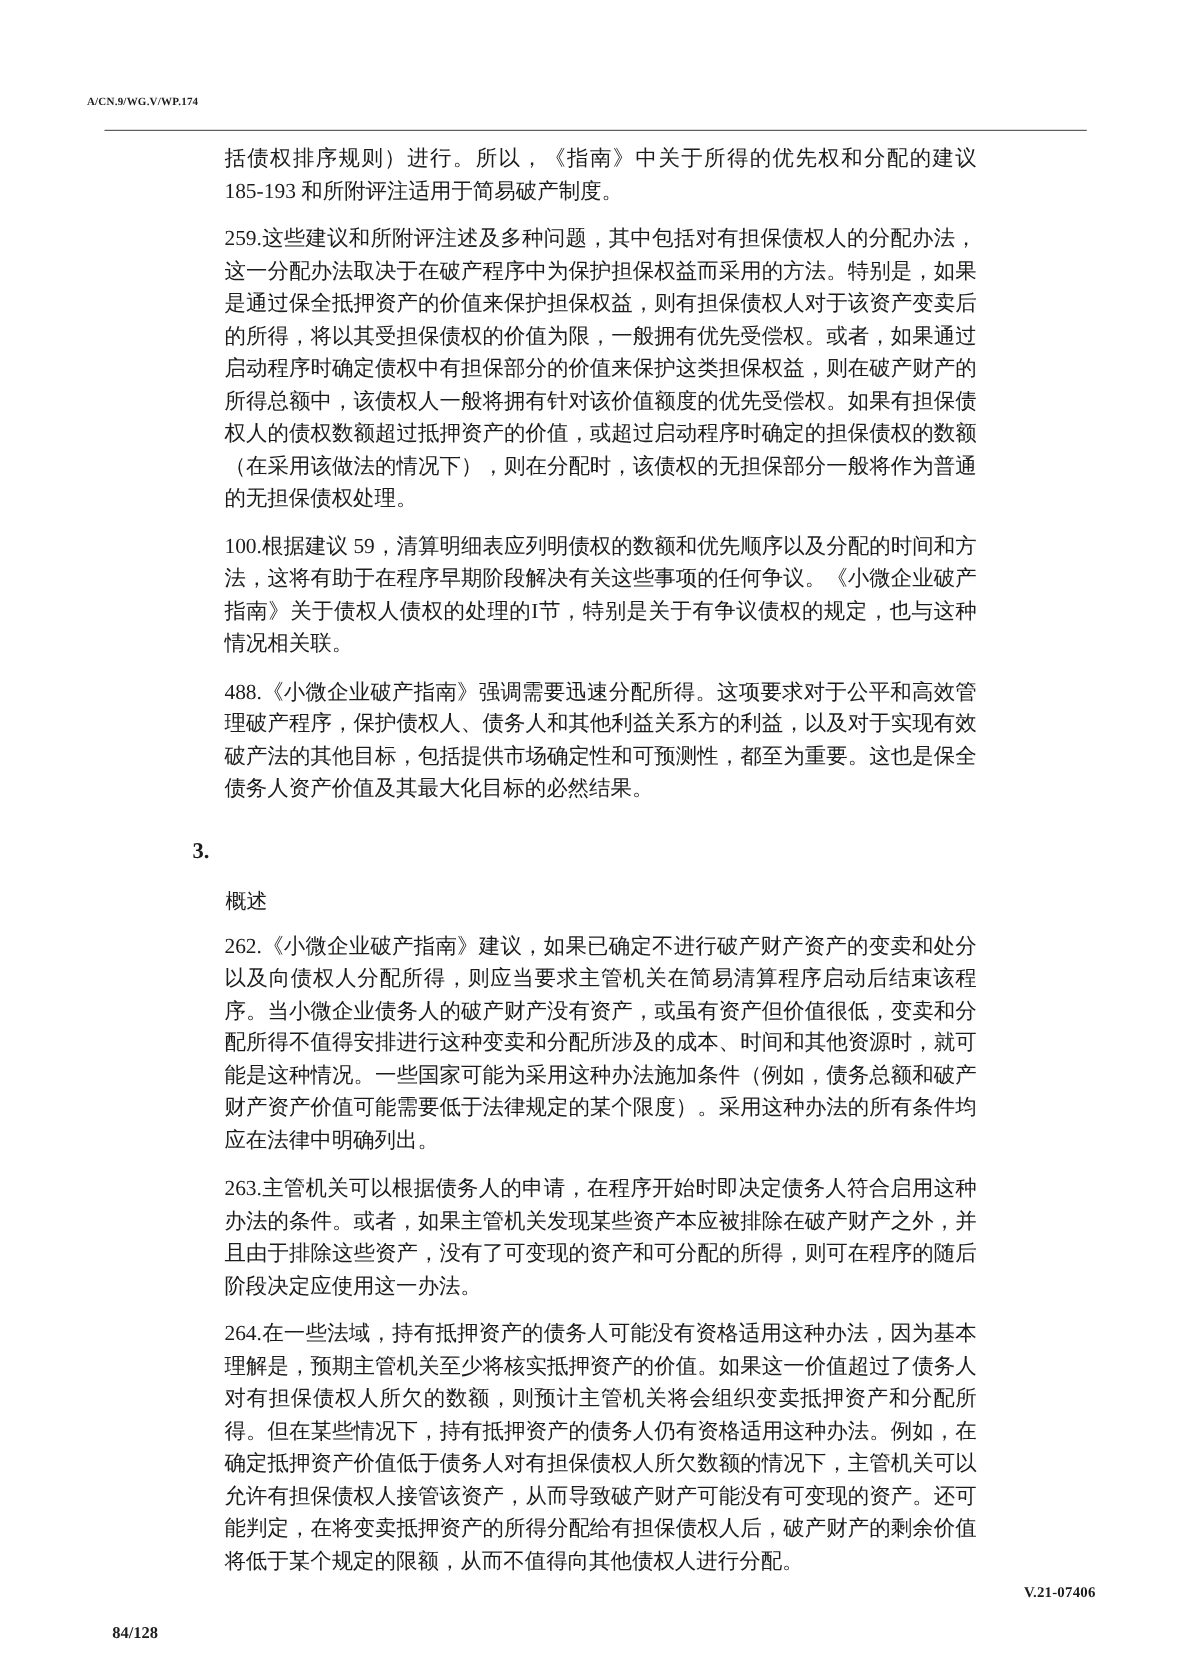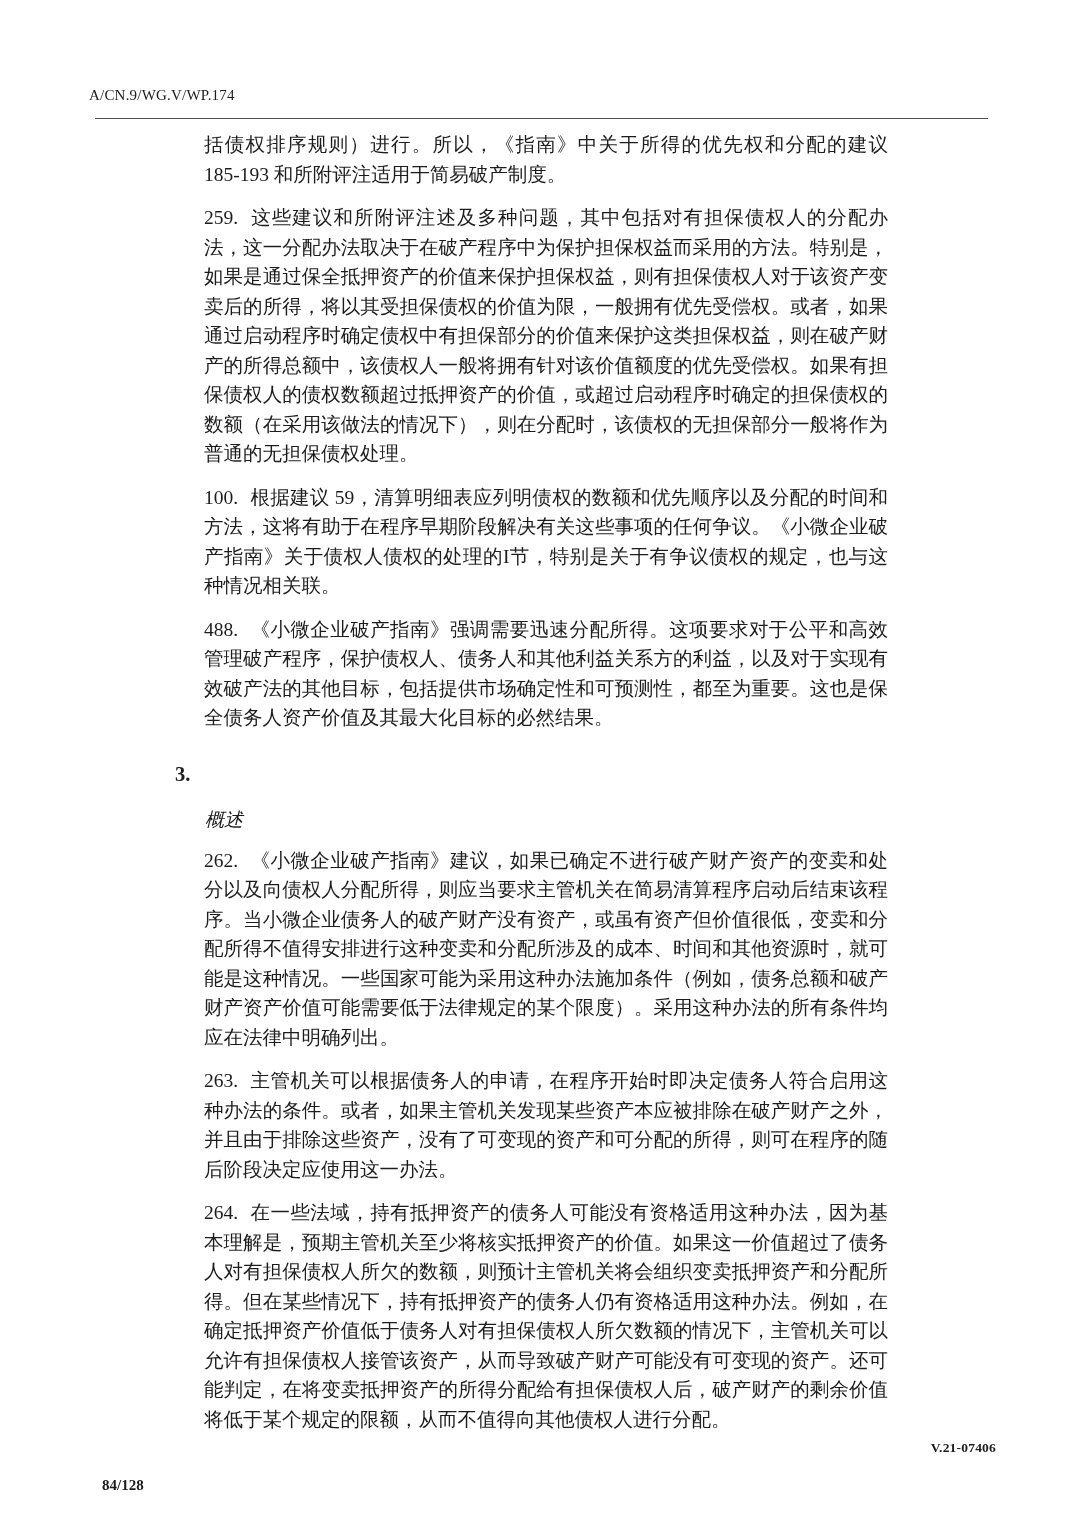--- a/index.html
+++ b/index.html
@@ -8,23 +8,23 @@
     position: relative;
     font-family: "Liberation Serif", "DejaVu Serif", serif;
     color: #1c1c1c;
     overflow: hidden;
   }
   .page { position: absolute; inset: 0; width: 1080px; height: 1526px; background: #fff; }
 
   
   .doc-symbol {
     position: absolute;
-    left: 89px; top: 87px;
-    font-size: 15px;
-    font-weight: normal;
+    left: 79px; top: 87px;
+    font-size: 10px;
+    font-weight: bold;
     letter-spacing: 0.2px;
     white-space: nowrap;
   }
   .header-rule {
     position: absolute;
     left: 95px; top: 118px;
     width: 893px; height: 1px;
     background: #4d4d4d;
   }
 
@@ -34,36 +34,35 @@
     left: 204px; top: 130px;
     width: 684px;
   }
   .para {
     font-size: 19.5px;
     line-height: 29.5px;
     text-align: justify;
     text-align-last: left;
     margin-bottom: 14px;
   }
-  .pnum { margin-right: 12px; }
+  .pnum { margin-right: 0; }
 
   
   .section-heading {
     display: flex;
     margin: 26px 0 16px 0;
     margin-left: -29px;
     font-weight: bold;
     font-size: 20.5px;
     line-height: 30px;
   }
   .section-heading .snum { flex: none; width: 33px; }
   .section-heading .stitle { letter-spacing: 0.5px; }
 
   .overview-label {
-    font-style: italic;
     font-size: 19px;
     line-height: 29px;
     margin: 0 0 12px 1px;
   }
 
   
   .footer-page {
     position: absolute;
     left: 102px; top: 1437px;
     font-size: 15px;

